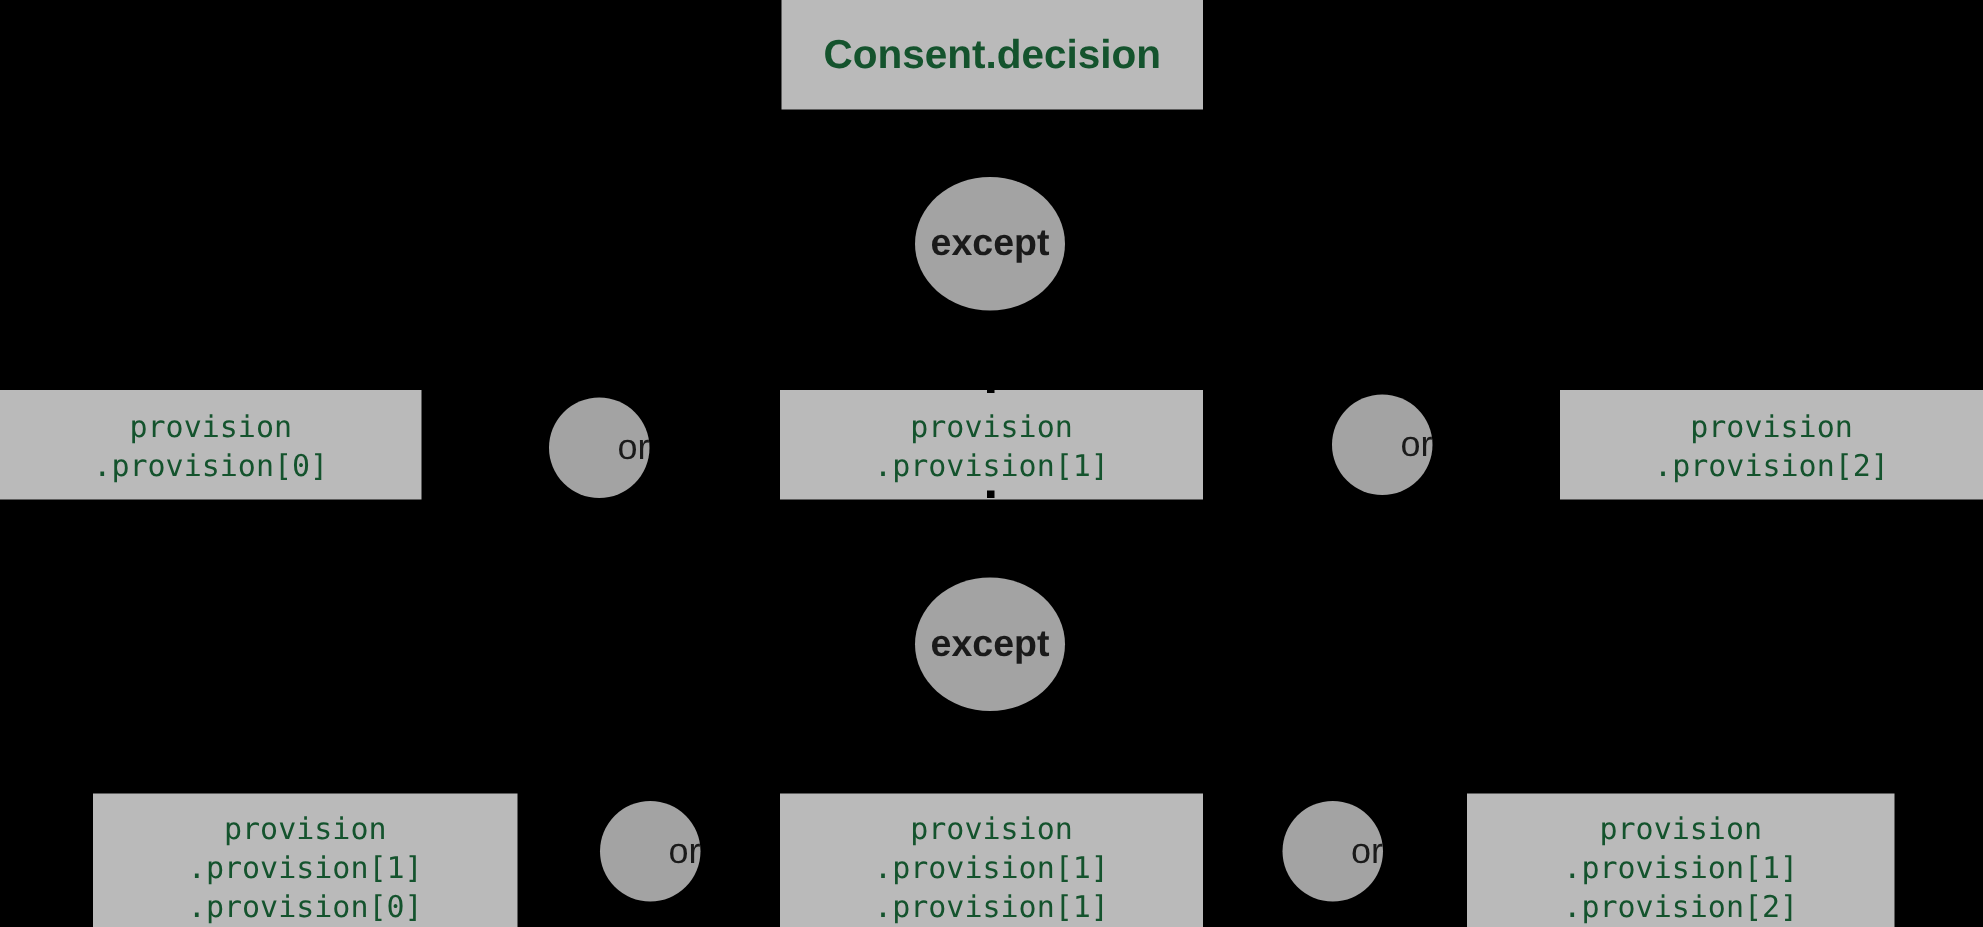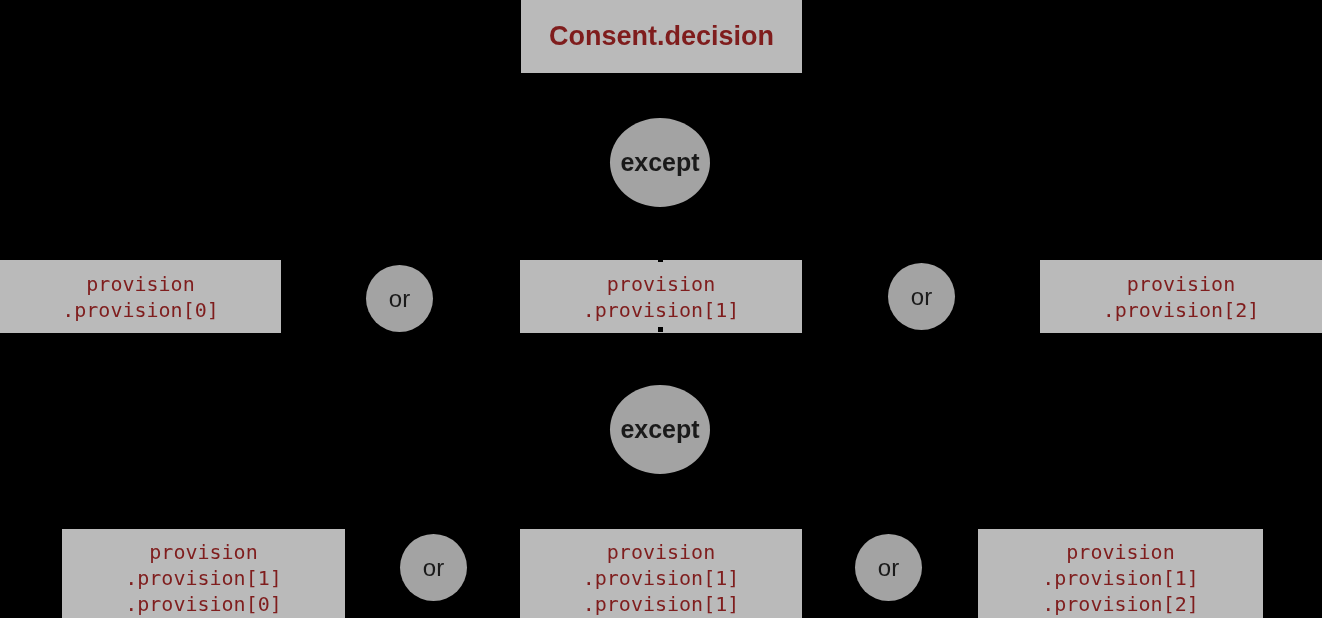--- a/index.html
+++ b/index.html
@@ -11,21 +11,21 @@
     position: relative;
     width: 1322px;
     height: 618px;
     background: #000000;
     overflow: hidden;
     font-family: "Liberation Sans", sans-serif;
   }
   .node {
     position: absolute;
     background: #bababa;
-    color: #7f1d1d;
+    color: #14532d;
     display: flex;
     flex-direction: column;
     align-items: center;
     justify-content: center;
     text-align: center;
   }
   .node.title-node {
     font-weight: bold;
     font-size: 27px;
     letter-spacing: 0px;
@@ -50,20 +50,21 @@
     width: 100px;
     height: 89px;
     font-size: 25px;
     font-weight: bold;
   }
   .op.or {
     width: 67px;
     height: 67px;
     font-size: 24px;
     font-weight: normal;
+    justify-content: flex-end;
   }
   .anchor-dot {
     position: absolute;
     width: 5px;
     height: 5px;
     background: #000000;
   }
   .node-line {
     white-space: pre;
   }

